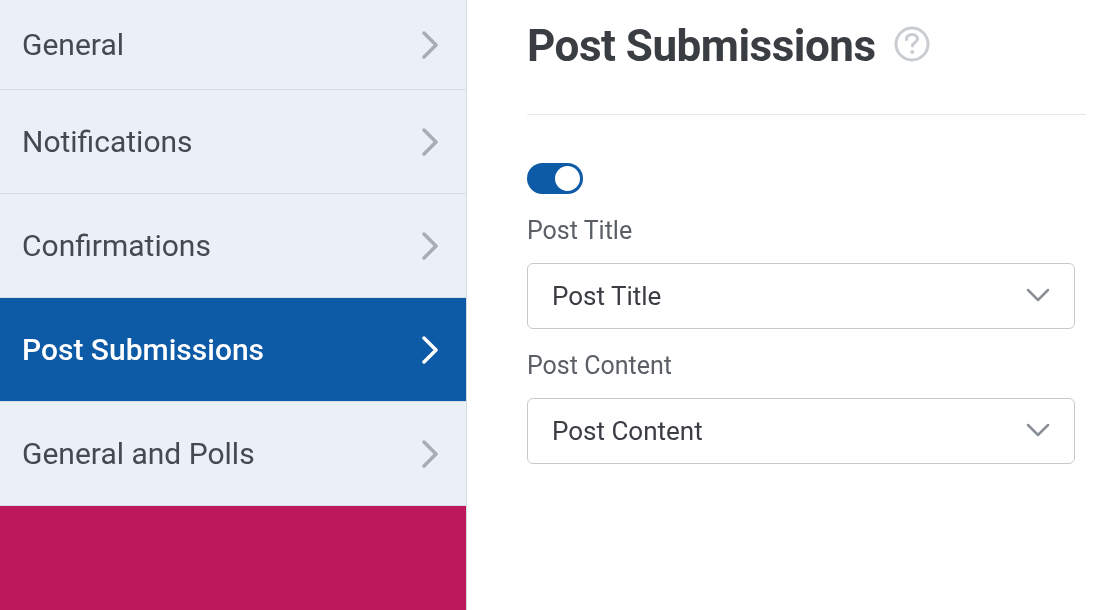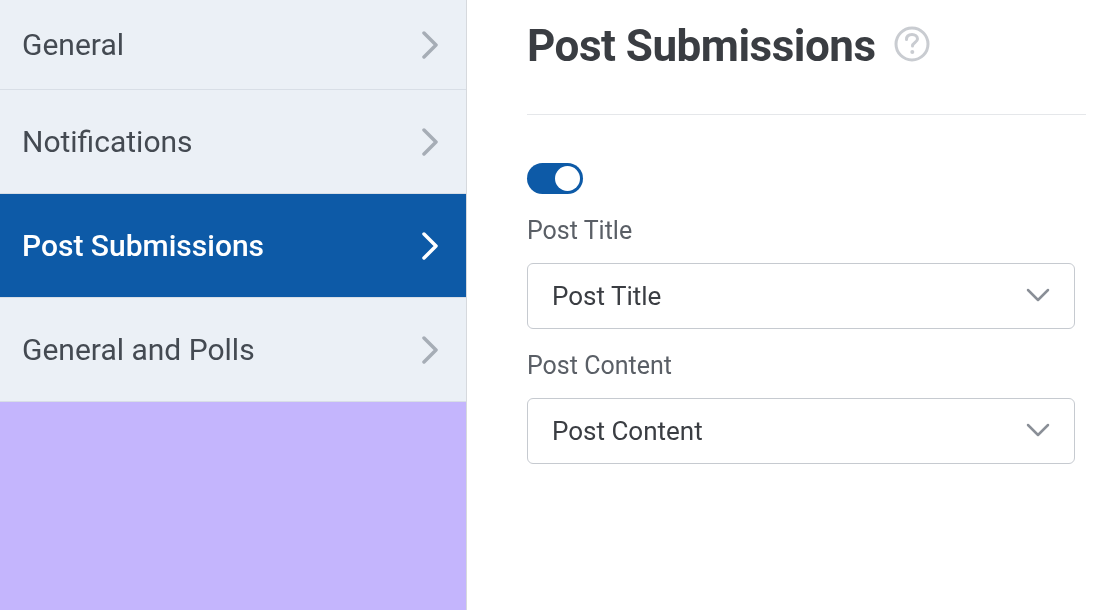--- a/index.html
+++ b/index.html
@@ -6,21 +6,21 @@
     body {
       font-family: -apple-system, BlinkMacSystemFont, "Segoe UI", Roboto, Helvetica, Arial, sans-serif;
       width: 1116px;
       height: 610px;
       display: flex;
       overflow: hidden;
       background: #fff;
     }
     .sidebar {
       width: 467px;
-      background: #c4b5fd;
+      background: #be185d;
       border-right: 1px solid #d6d9dd;
       display: flex;
       flex-direction: column;
     }
     .sidebar-item {
       display: flex;
       align-items: center;
       justify-content: space-between;
       padding: 0 28px 0 22px;
       height: 104px;
@@ -130,20 +130,28 @@
   <div class="sidebar-item">
     <span class="sidebar-item-label">General</span>
     <span class="chevron">
       <svg width="16" height="28" viewBox="0 0 16 28">
           <path d="M2 2 L14 14 L2 26" fill="none" stroke="currentColor" stroke-width="3.5" stroke-linecap="round" stroke-linejoin="round"></path>
         </svg>
     </span>
   </div>
   <div class="sidebar-item">
     <span class="sidebar-item-label">Notifications</span>
+    <span class="chevron">
+      <svg width="16" height="28" viewBox="0 0 16 28">
+          <path d="M2 2 L14 14 L2 26" fill="none" stroke="currentColor" stroke-width="3.5" stroke-linecap="round" stroke-linejoin="round"></path>
+        </svg>
+    </span>
+  </div>
+  <div class="sidebar-item">
+    <span class="sidebar-item-label">Confirmations</span>
     <span class="chevron">
       <svg width="16" height="28" viewBox="0 0 16 28">
           <path d="M2 2 L14 14 L2 26" fill="none" stroke="currentColor" stroke-width="3.5" stroke-linecap="round" stroke-linejoin="round"></path>
         </svg>
     </span>
   </div>
   <div class="sidebar-item active">
     <span class="sidebar-item-label">Post Submissions</span>
     <span class="chevron">
       <svg width="16" height="28" viewBox="0 0 16 28">

